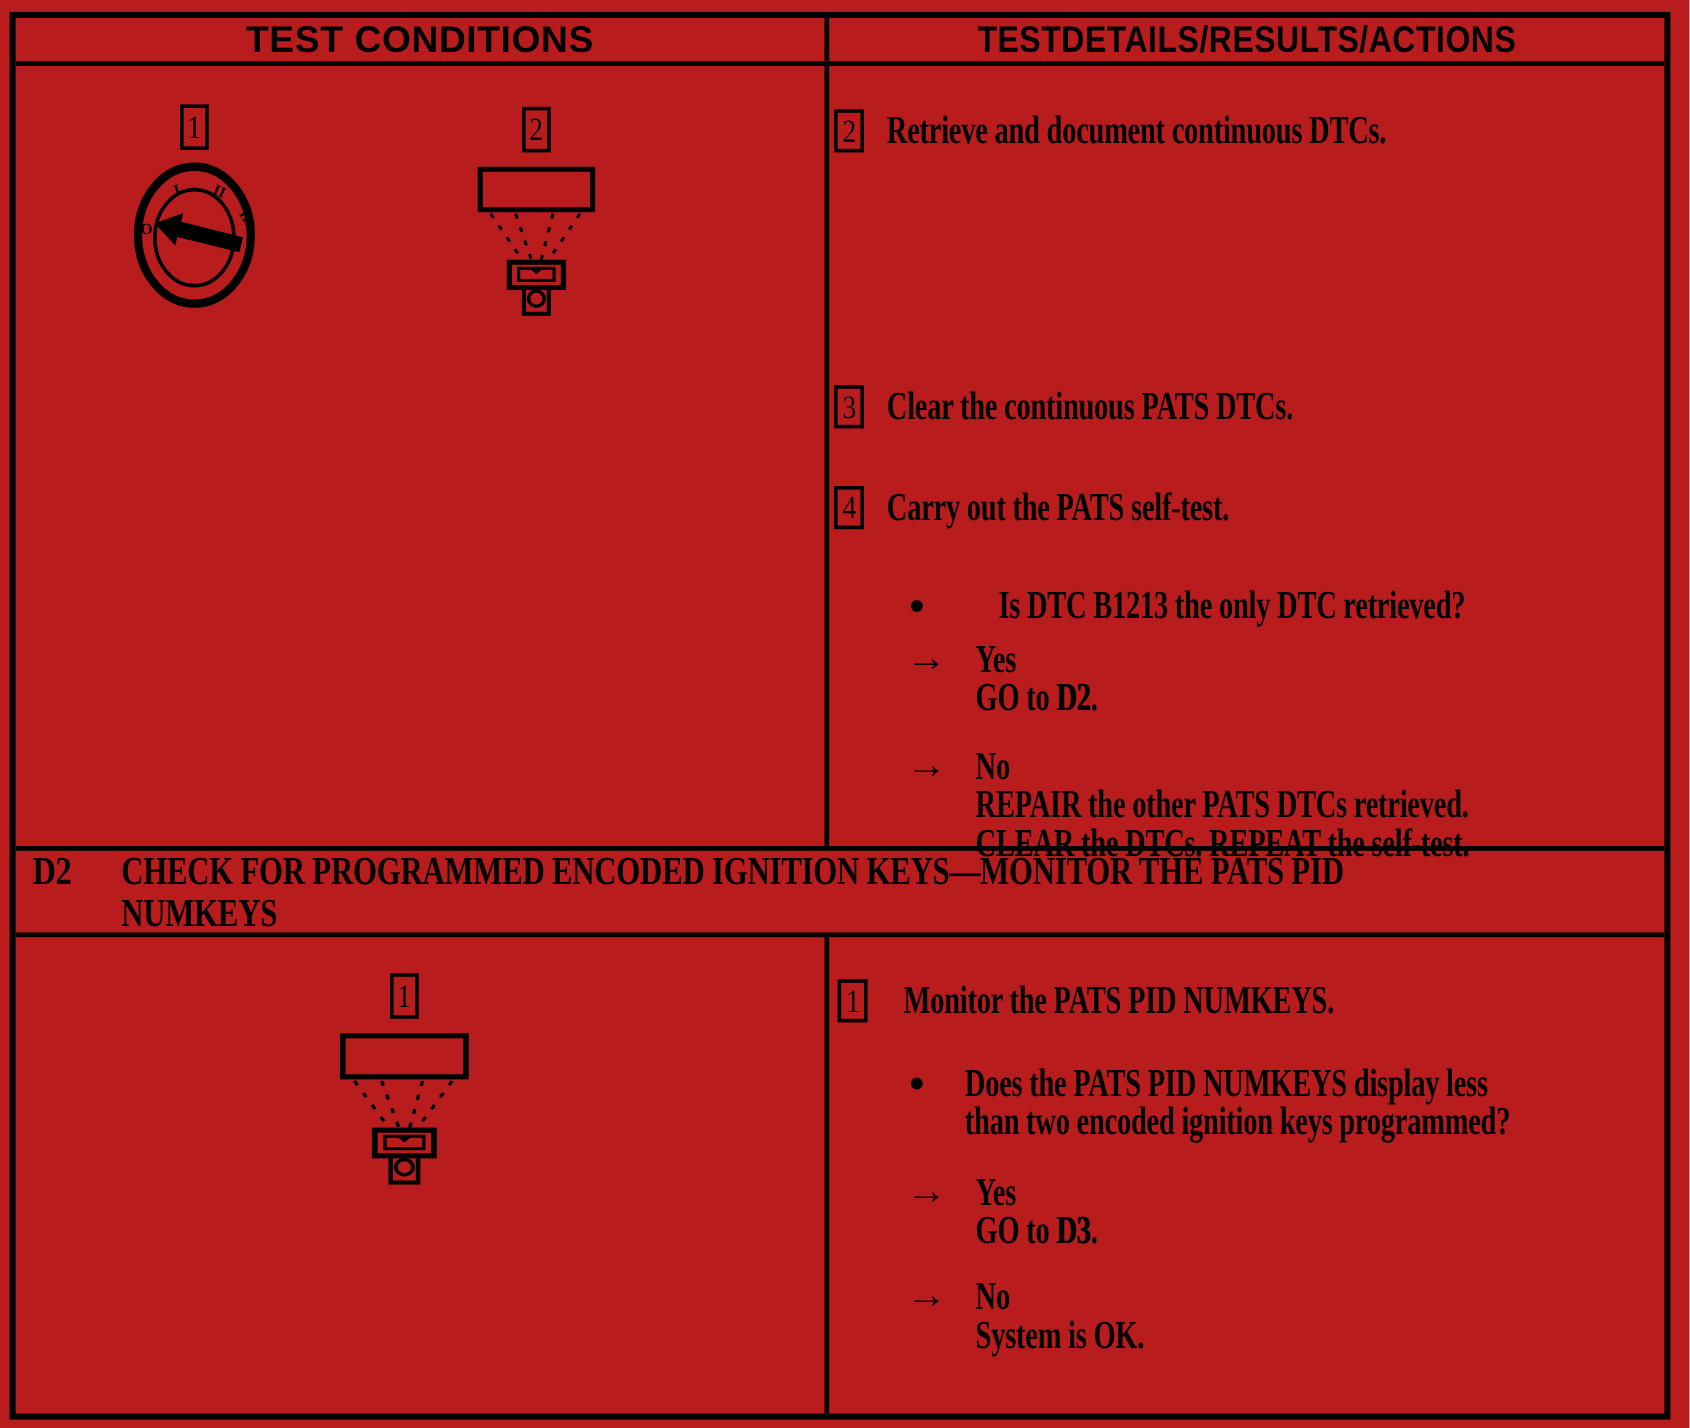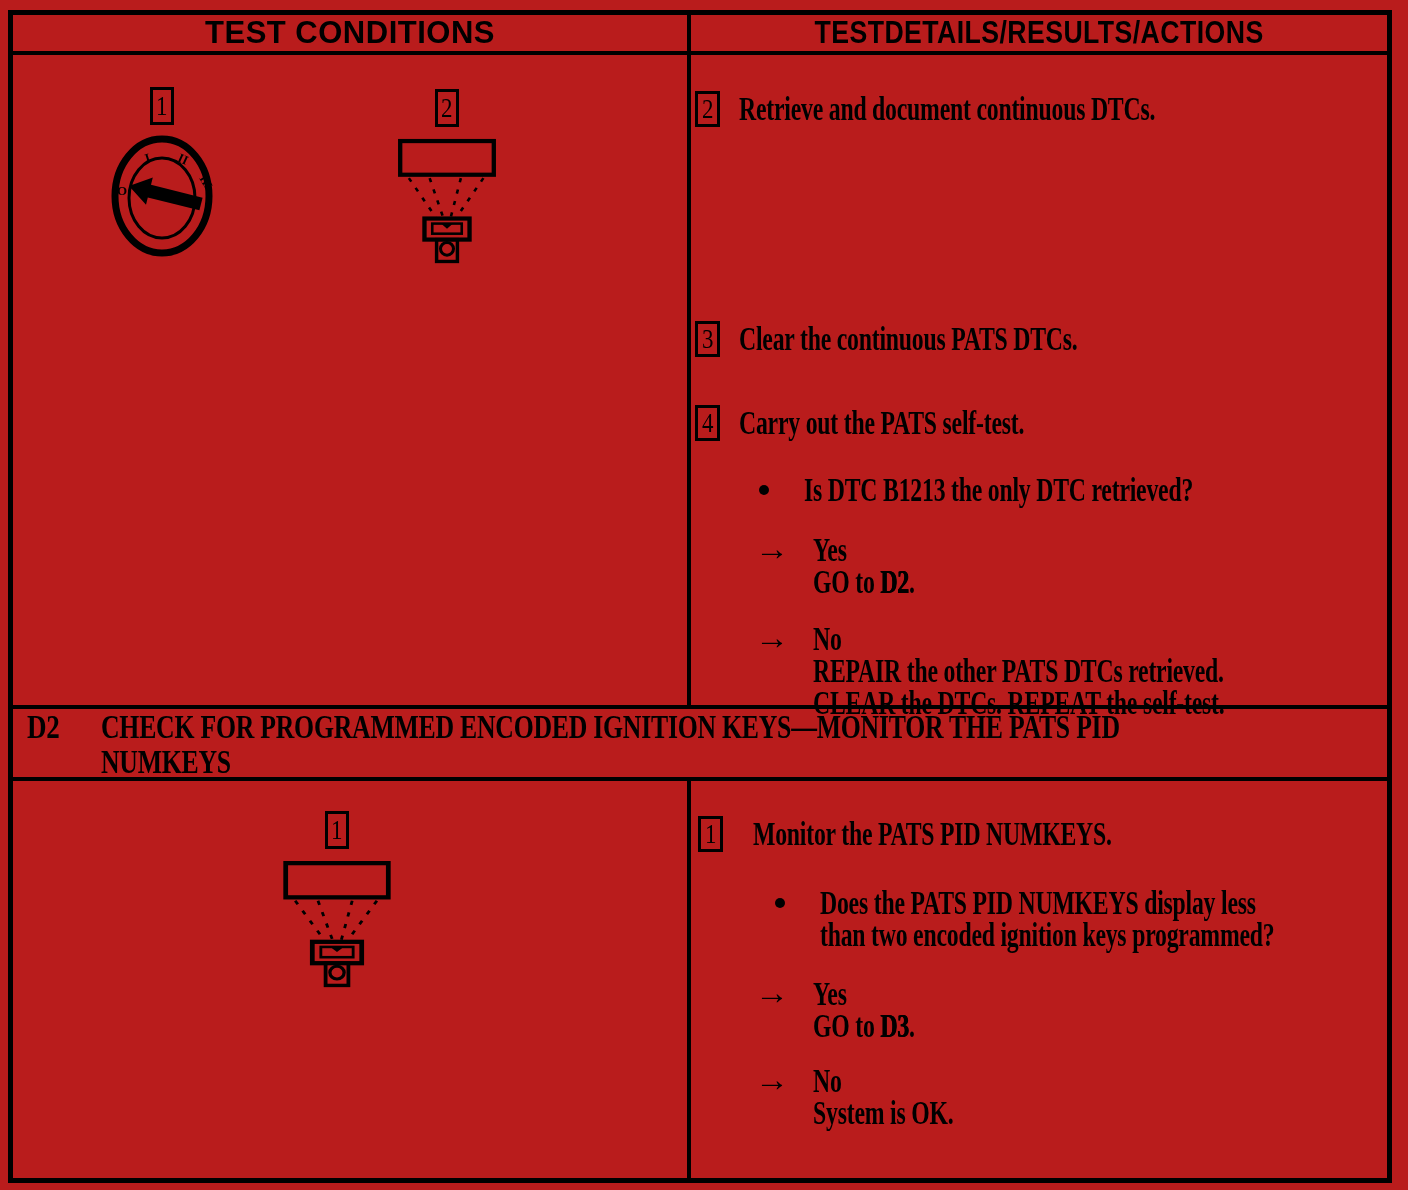--- a/index.html
+++ b/index.html
@@ -143,21 +143,21 @@
           <div class="line step-text-d1">Clear the continuous PATS DTCs.</div>
         </div>
 
         <div class="block" style="top:352px; left:0; right:0;">
           <span class="step-badge">
             <span class="badge-digit">4</span>
           </span>
           <div class="line step-text-d1">Carry out the PATS self-test.</div>
         </div>
 
-        <div class="block" style="top:419px; left:0; right:0;">
+        <div class="block" style="top:434px; left:0; right:0;padding-left:28px;">
           <span class="q-dot"></span>
           <div class="line q-text">Is DTC B1213 the only DTC retrieved?</div>
         </div>
 
         <div class="block" style="top:479px; left:0; right:0;">
           <span class="ans-arrow"></span>
           <div class="ans-lines">
             <div class="line">Yes</div>
             <div class="line"><span>GO to </span><span class="heavy">D2</span><span>.</span></div>
           </div>
@@ -201,21 +201,21 @@
 
       <div class="cell-right">
 
         <div class="block" style="top:37px; left:0; right:0;">
           <span class="step-badge" style="left:7px;">
             <span class="badge-digit">1</span>
           </span>
           <div class="line step-text-d2">Monitor the PATS PID NUMKEYS.</div>
         </div>
 
-        <div class="block" style="top:106px; left:0; right:0;margin-left:16px;">
+        <div class="block" style="top:106px; left:0; right:0;">
           <span class="q-dot"></span>
           <div class="line q-text">Does the PATS PID NUMKEYS display less</div>
           <div class="line q-text">than two encoded ignition keys programmed?</div>
         </div>
 
         <div class="block" style="top:197px; left:0; right:0;">
           <span class="ans-arrow"></span>
           <div class="ans-lines">
             <div class="line">Yes</div>
             <div class="line"><span>GO to </span><span class="heavy">D3</span><span>.</span></div>

